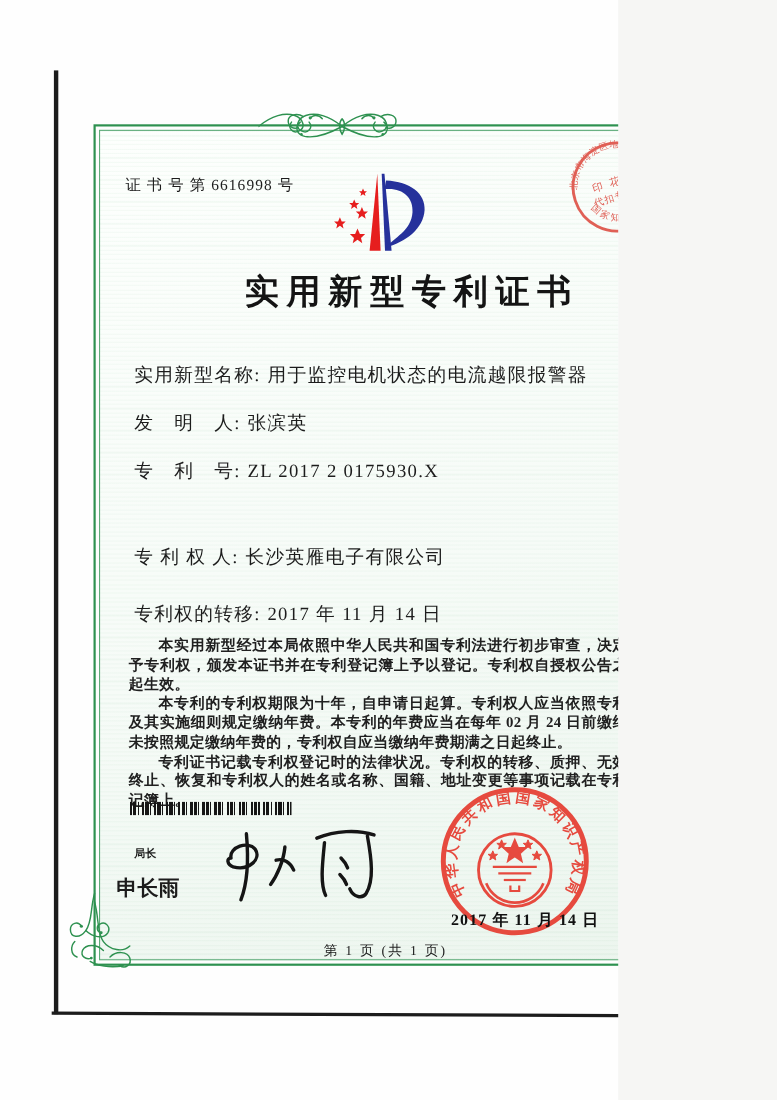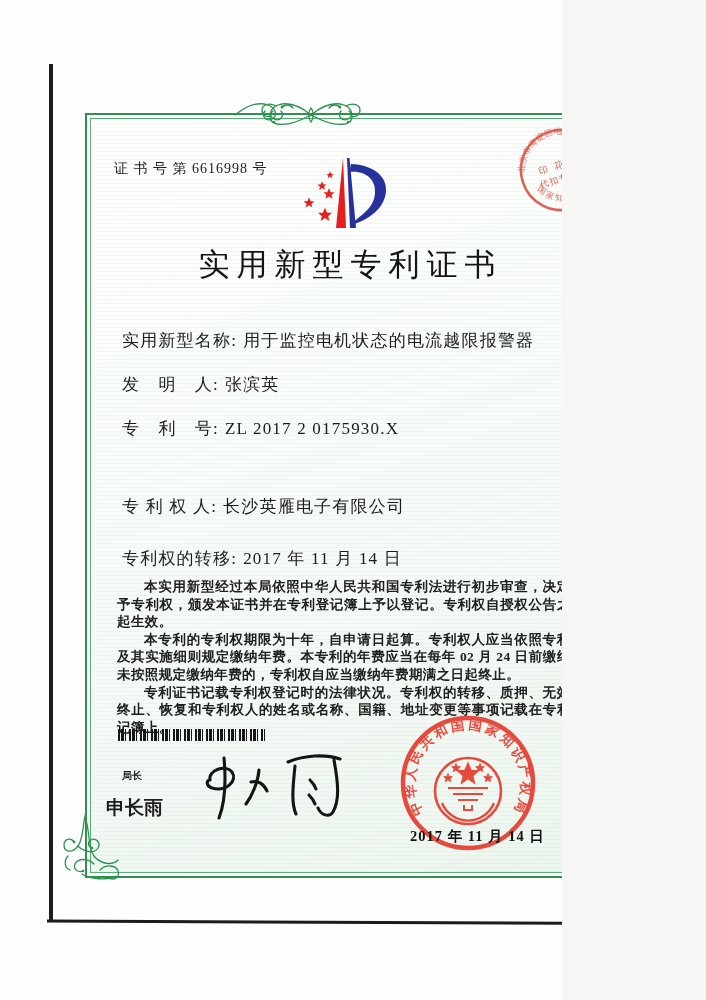--- a/index.html
+++ b/index.html
@@ -18,21 +18,21 @@
            repeating-linear-gradient(0deg, rgba(70,160,100,.05) 0 1px, rgba(255,255,255,0) 1px 4px),
            linear-gradient(160deg,#fdfffd 0%,#f6fbf7 55%,#ecf5ee 100%);}
   .ornament{position:absolute;pointer-events:none;}
   .orn-top{left:235px;top:96px;width:152px;height:38px;}
   .orn-bl{left:60px;top:812px;width:70px;height:72px;}
   .orn-br{left:572px;top:812px;width:70px;height:72px;transform:scaleX(-1);}
   
   .cert-no{position:absolute;left:114px;top:160px;font-size:14px;letter-spacing:1px;}
   .logo{position:absolute;left:288px;top:148px;width:110px;height:88px;}
   .title{position:absolute;left:85px;top:244px;width:531px;text-align:center;
-         font-size:31px;font-weight:400;letter-spacing:7px;color:#141414;}
+         font-size:31px;font-weight:700;letter-spacing:7px;color:#141414;padding-left:24px;}
   
   .field{position:absolute;left:122px;font-size:17px;letter-spacing:1.2px;white-space:nowrap;}
   .f0{top:329px}.f1{top:373px}.f2{top:417px}.f3{top:460px}.f4{top:495px}.f5{top:547px}
   .field .lbl{margin-right:6px;}
   
   .body-text{position:absolute;left:117px;top:578px;width:468px;font-size:13.5px;
              line-height:17.6px;text-align:justify;letter-spacing:.4px;color:#202020;}
   .body-text p{margin:0;text-indent:2em;font-weight:bold;}
   
   .barcode{position:absolute;left:118px;top:729px;width:147px;height:12px;
@@ -214,14 +214,15 @@
         <textPath href="#stampTop" startOffset="50%" text-anchor="middle">北京市海淀区地方税务局</textPath>
       </text>
       <text font-size="8.4" letter-spacing="2" fill="#dd4f44">
         <textPath href="#stampBot" startOffset="50%" text-anchor="middle">国家知识产权局</textPath>
       </text>
       <text y="-2" text-anchor="middle" font-size="9.5" letter-spacing="2" fill="#dd4f44">印 花 税</text>
       <text y="11" text-anchor="middle" font-size="8.8" letter-spacing="1" fill="#dd4f44">代扣专用章</text>
     </g>
   </svg>
 
+  <div class="page-info">第 1 页 (共 1 页)</div>
 
 </div>
 
 </body></html>

